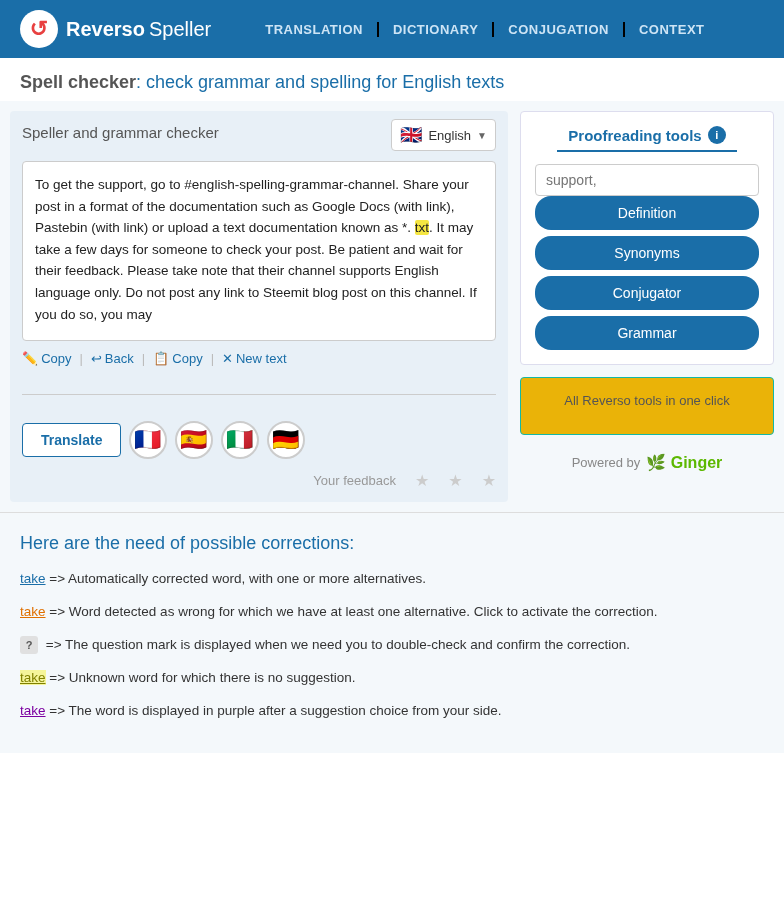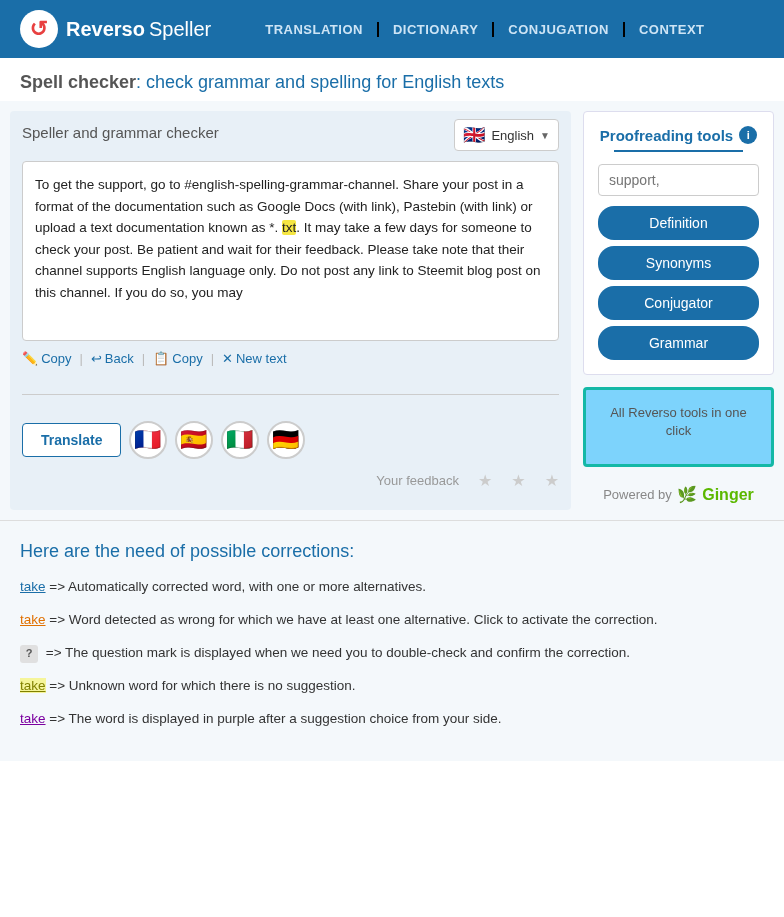--- a/index.html
+++ b/index.html
@@ -177,21 +177,21 @@
       color: #999;
       display: flex;
       align-items: center;
       justify-content: flex-end;
       gap: 19px;
     }
     .star { color: #ccc; font-size: 16px; cursor: pointer; }
 
     
     .right-panel {
-      width: 191px;
+      width: 254px;
       display: flex;
       flex-direction: column;
       gap: 12px;
     }
     .proofreading-box {
       background: #fff;
       border: 1px solid #dde;
       border-radius: 4px;
       padding: 14px;
     }
@@ -228,40 +228,39 @@
       margin: 6px auto 12px;
       width: 80%;
     }
     .search-input {
       width: 100%;
       border: 1px solid #ccc;
       border-radius: 4px;
       padding: 7px 10px;
       font-size: 14px;
       color: #333;
-      margin-bottom: 10px;
     }
     .tool-btn {
       width: 100%;
       background: #1a6ea8;
       color: #fff;
       border: none;
       border-radius: 16px;
       padding: 9px 16px;
       font-size: 14px;
       cursor: pointer;
       margin-bottom: 6px;
       display: block;
       text-align: center;
     }
     .tool-btn:last-child { margin-bottom: 0; }
 
     .chrome-box {
-      background: #7dd3fc;
-      border: 3px solid #14b8a6;
+      background: #eab308;
+      border: 1px solid #14b8a6;
       border-radius: 4px;
       padding: 14px;
       text-align: center;
     }
     .chrome-box-text {
       font-size: 13px;
       color: #555;
       margin-bottom: 10px;
       line-height: 1.4;
     }

